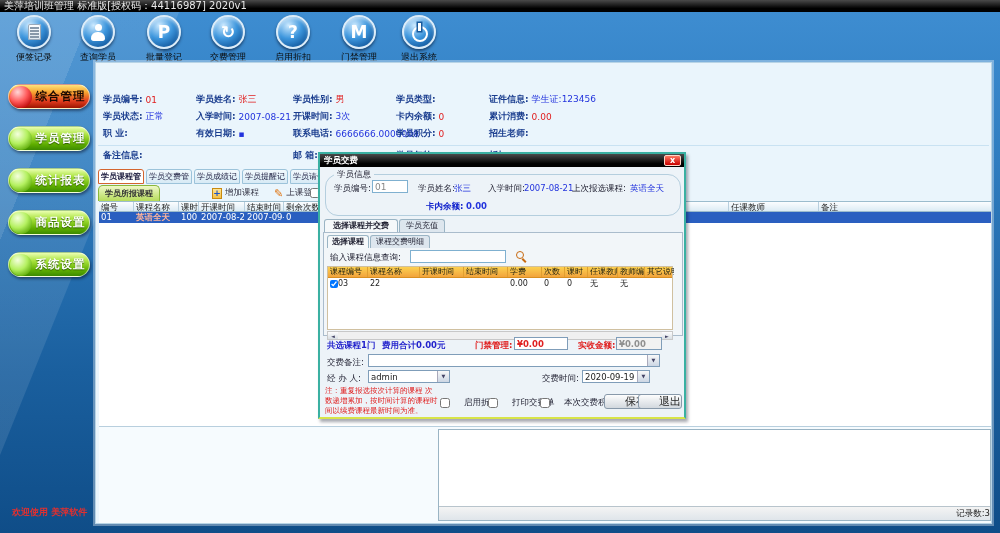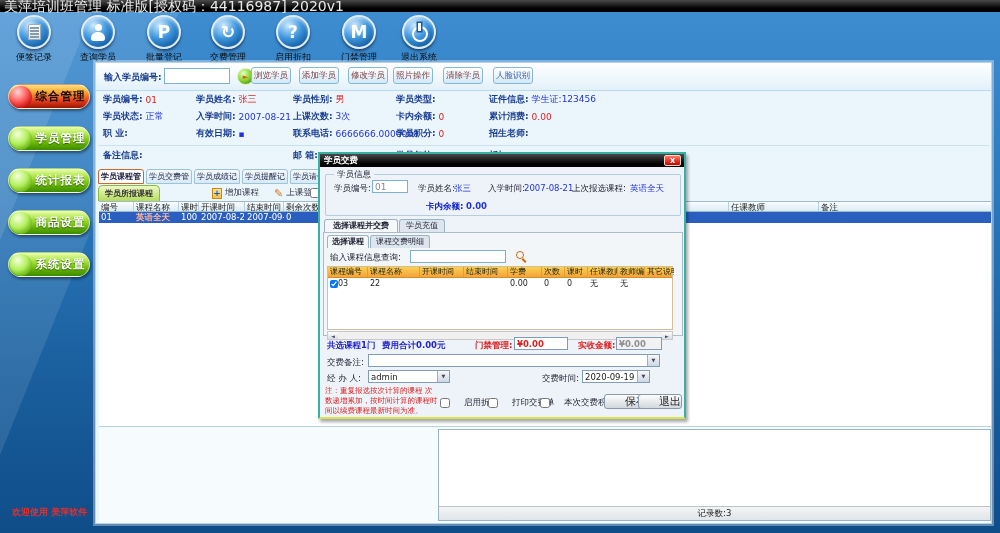--- a/index.html
+++ b/index.html
@@ -4,21 +4,21 @@
 <style>
   html,body{margin:0;padding:0;background:#222;}
   *{box-sizing:border-box;font-family:"DejaVu Sans","Liberation Sans",sans-serif;}
   .screen{position:relative;width:1000px;height:533px;overflow:hidden;
     background:
       linear-gradient(112deg, rgba(255,255,255,.20) 0 90px, rgba(255,255,255,.10) 90px 170px, rgba(255,255,255,0) 171px),
       linear-gradient(180deg,#3f8ed2 0%,#2f7dc0 30%,#1a5f9e 70%,#0f4d88 100%);}
   
   .titlebar{position:absolute;left:0;top:0;width:1000px;height:12px;
     background:linear-gradient(180deg,#4a4a4a,#000 70%);color:#e8e8e8;
-    font-size:14px;line-height:12px;padding-left:4px;}
+    font-size:10px;line-height:12px;padding-left:4px;}
   
   .tool{position:absolute;top:15px;width:58px;text-align:center;cursor:pointer;}
   .tool-icon{width:34px;height:34px;margin:0 auto;border-radius:50%;
     background:radial-gradient(circle at 35% 28%,#cdeaff,#3d96dd 45%,#0b4f94 88%);
     border:2px solid #dcecf8;box-shadow:0 2px 3px rgba(0,10,30,.55),inset 0 2px 3px rgba(255,255,255,.5);
     display:flex;align-items:center;justify-content:center;color:#fff;font-weight:bold;font-size:17px;}
   .tool-label{display:block;margin-top:2px;font-size:9px;color:#0a0a0a;}
   .doc-glyph{width:13px;height:16px;background:linear-gradient(180deg,#fff,#dde8f0);border-radius:2px;
     box-shadow:inset 0 0 0 1px #9ab;display:block;position:relative;}
   .doc-glyph:after{content:"";position:absolute;left:2px;top:3px;width:9px;height:1.5px;background:#89a;
@@ -77,29 +77,29 @@
   .mtable-head,.mtable-row{position:absolute;left:3px;width:892px;display:flex;}
   .mtable-head{top:138px;height:11px;background:linear-gradient(180deg,#fbfdff,#dcebf4);border-top:1px solid #9cbccd;border-bottom:1px solid #9cbccd;}
   .mtable-head .hc{font-size:8.5px;color:#222;line-height:10px;padding-left:2px;border-right:1px solid #b8cfde;overflow:hidden;white-space:nowrap;flex:none;}
   .mtable-row{top:149px;height:11px;background:#2a5fc0;}
   .mtable-row .rc{font-size:8.5px;color:#fff;line-height:11px;padding-left:2px;overflow:hidden;white-space:nowrap;flex:none;}
   .mtable-row .rc.course{color:#ffb49a;font-weight:bold;}
   .mtable-body{position:absolute;left:3px;top:160px;width:892px;height:204px;background:#fff;border-bottom:1px solid #b8cfde;}
   .bottom-area{position:absolute;left:3px;top:364px;width:892px;height:96px;background:#f6fbfe;}
   .subpanel{position:absolute;left:342px;top:366px;width:553px;height:92px;border:1px solid #9ab4c4;background:#fff;}
   .subpanel-foot{position:absolute;left:0;right:0;bottom:0;height:14px;background:linear-gradient(180deg,#f4f4f4,#dfe5ea);
-    border-top:1px solid #b8c4cc;font-size:8.5px;color:#222;text-align:center;line-height:13px;}
+    border-top:1px solid #b8c4cc;font-size:8.5px;color:#222;text-align:right;line-height:13px;}
   
   .dialog{position:absolute;left:318px;top:152px;width:368px;height:267px;z-index:20;background:#edf3f8;
     border:2px solid #3ab0a2;border-bottom-color:#d8e448;box-shadow:2px 3px 3px rgba(0,10,30,.35);}
   .dlg-title{position:absolute;left:0;top:0;right:0;height:13px;background:linear-gradient(180deg,#4a4a4a,#000 75%);
     color:#fff;font-size:8.5px;font-weight:bold;line-height:13px;padding-left:4px;}
   .dlg-close{position:absolute;right:3px;top:1px;width:17px;height:11px;border-radius:2px;border:1px solid #ffd6c8;
     background:linear-gradient(180deg,#ff7860,#c80000);color:#fff;font-size:8px;font-weight:bold;text-align:center;line-height:9px;cursor:pointer;}
-  .dlg-group{position:absolute;left:5px;top:20px;width:356px;height:42px;border:1px solid #b4cede;border-radius:2px;}
+  .dlg-group{position:absolute;left:5px;top:20px;width:356px;height:42px;border:1px solid #b4cede;border-radius:13px;}
   .dlg-legend{position:absolute;left:8px;top:-6px;background:#edf3f8;padding:0 3px;font-size:8.5px;color:#223;}
   .dlbl{position:absolute;font-size:8.5px;color:#223;white-space:nowrap;}
   .dval{position:absolute;font-size:8.5px;color:#2233dd;white-space:nowrap;}
   .dlg-tab{position:absolute;height:13px;font-size:8px;text-align:center;line-height:12px;border:1px solid #9ab4c4;border-bottom:none;
     border-radius:3px 3px 0 0;background:#dde6ee;color:#223;overflow:hidden;cursor:pointer;}
   .dlg-tab.active{background:#f5f8fa;font-weight:bold;}
   .dlg-content{position:absolute;left:3px;top:78px;width:360px;height:104px;border:1px solid #aabccc;background:#f2f6f9;}
   .dtable{position:absolute;left:3px;top:33px;width:346px;height:64px;background:#fff;border:1px solid #d0c0a0;}
   .dt-head{display:flex;height:11px;background:linear-gradient(180deg,#fcd050,#f2a33c);border-bottom:1px solid #d98f20;}
   .dt-head .hc{flex:none;font-size:8px;color:#221;line-height:10px;padding-left:2px;border-right:1px solid #e0a030;overflow:hidden;white-space:nowrap;}
@@ -190,33 +190,20 @@
     <span class="pl">商品设置</span>
   </div>
   <div class="pill pill-green" style="top:252px">
     <span class="sphere"></span>
     <span class="pl">系统设置</span>
   </div>
   <span class="footer-note">欢迎使用 美萍软件</span>
 
   <div class="main-panel">
 
-    <div class="search-row">
-      <span class="lab" style="position:absolute;left:8px;top:8px">输入学员编号:</span>
-      <input class="tb-input" style="left: 68px; top: 5px; width: 66px; height: 16px;" value="">
-      <div class="go-btn" style="left:141px;top:5px">
-          <span>►</span>
-        </div>
-      <div class="top-btn" style="left:155px">浏览学员</div>
-      <div class="top-btn" style="left:203px">添加学员</div>
-      <div class="top-btn" style="left:252px">修改学员</div>
-      <div class="top-btn" style="left:297px">照片操作</div>
-      <div class="top-btn" style="left:347px">清除学员</div>
-      <div class="top-btn blue" style="left:397px">人脸识别</div>
-    </div>
 
     <div class="info-row" style="top:30px">
       <div class="cell" style="left:7px">
           <span class="lab">学员编号:</span>
           <span class="val v-red">01</span>
         </div>
       <div class="cell" style="left:100px">
           <span class="lab">学员姓名:</span>
           <span class="val v-red">张三</span>
         </div>
@@ -236,21 +223,21 @@
     <div class="info-row" style="top:47px">
       <div class="cell" style="left:7px">
           <span class="lab">学员状态:</span>
           <span class="val v-blue">正常</span>
         </div>
       <div class="cell" style="left:100px">
           <span class="lab">入学时间:</span>
           <span class="val v-blue">2007-08-21</span>
         </div>
       <div class="cell" style="left:197px">
-          <span class="lab">上课次数:</span>
+          <span class="lab">开课时间:</span>
           <span class="val v-blue">3次</span>
         </div>
       <div class="cell" style="left:300px">
           <span class="lab">卡内余额:</span>
           <span class="val v-red">0</span>
         </div>
       <div class="cell" style="left:393px">
           <span class="lab">累计消费:</span>
           <span class="val v-red">0.00</span>
         </div>

